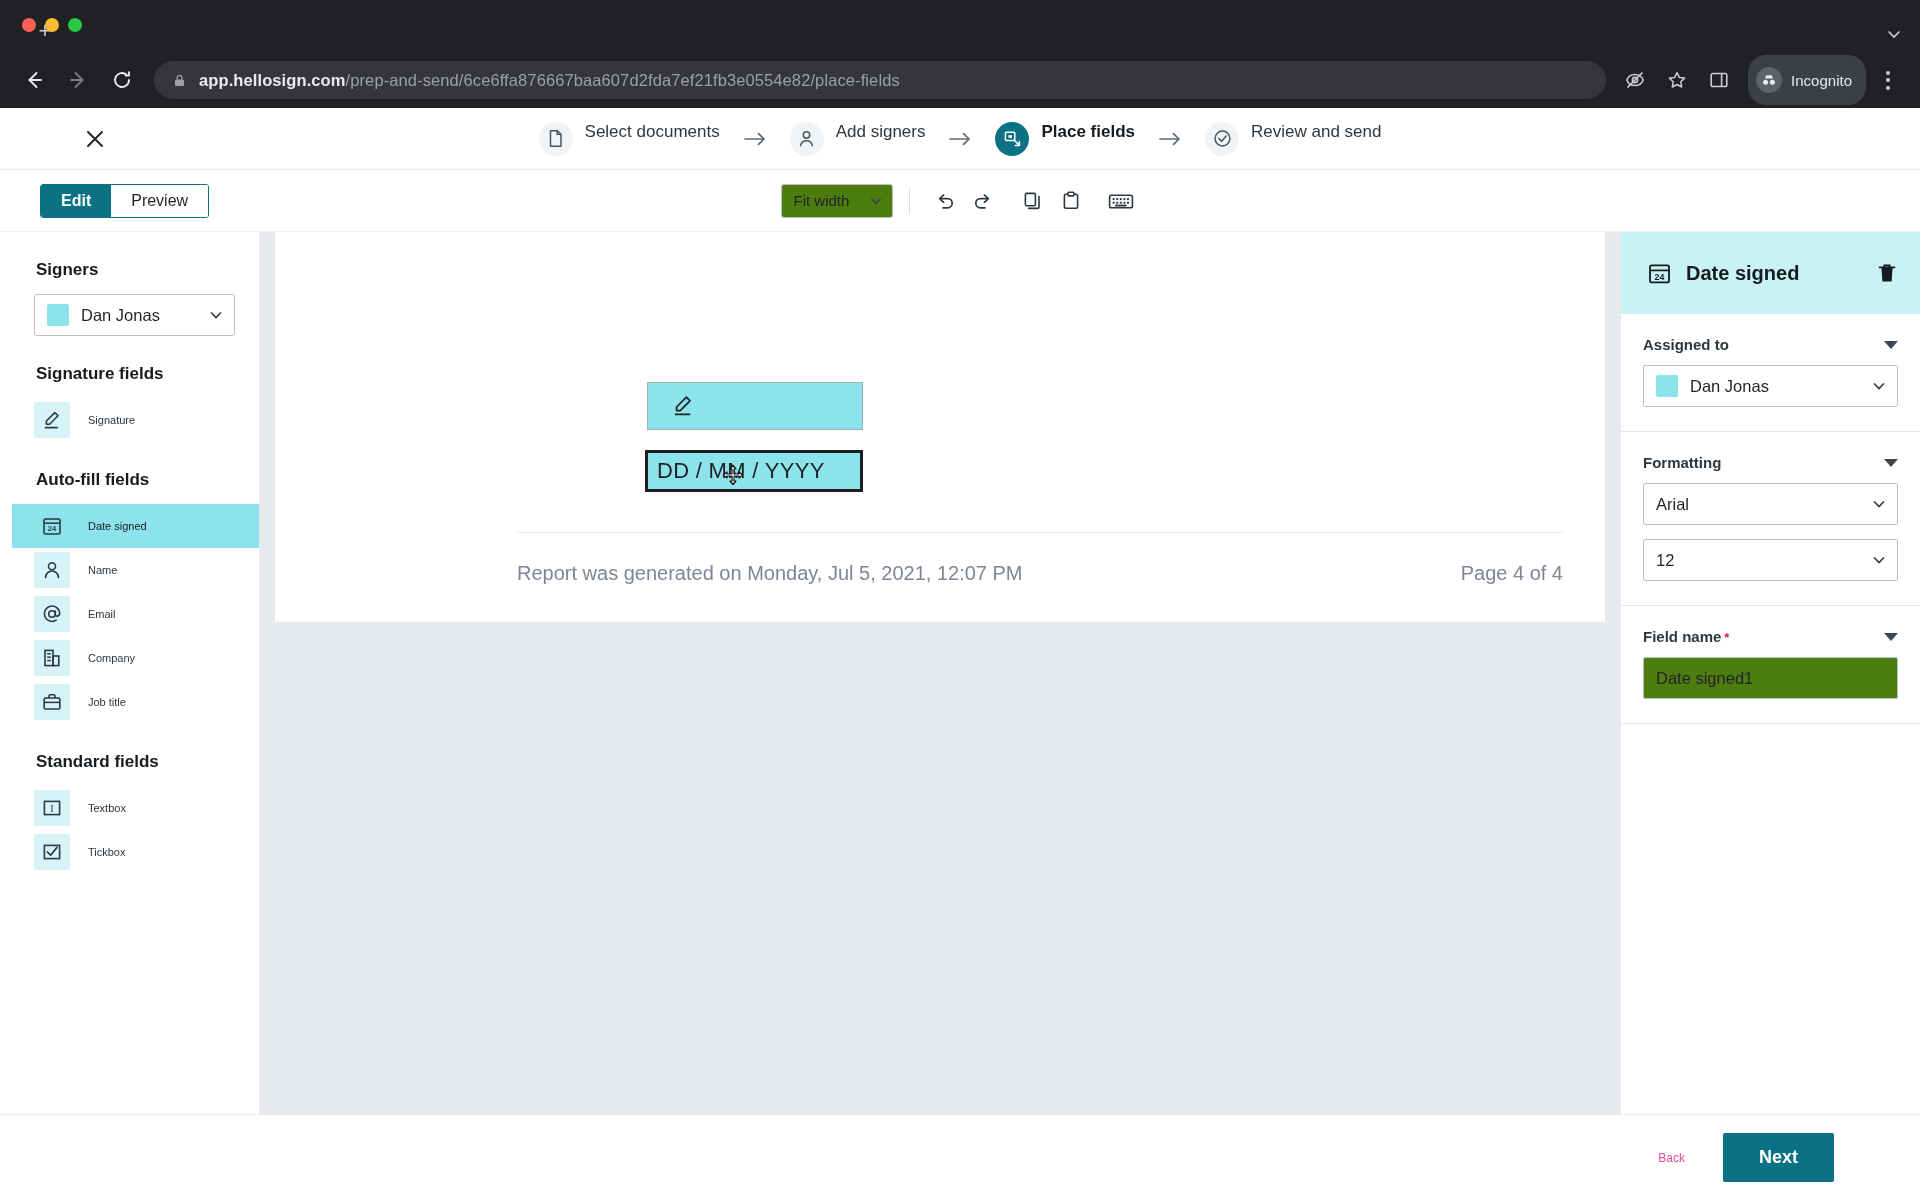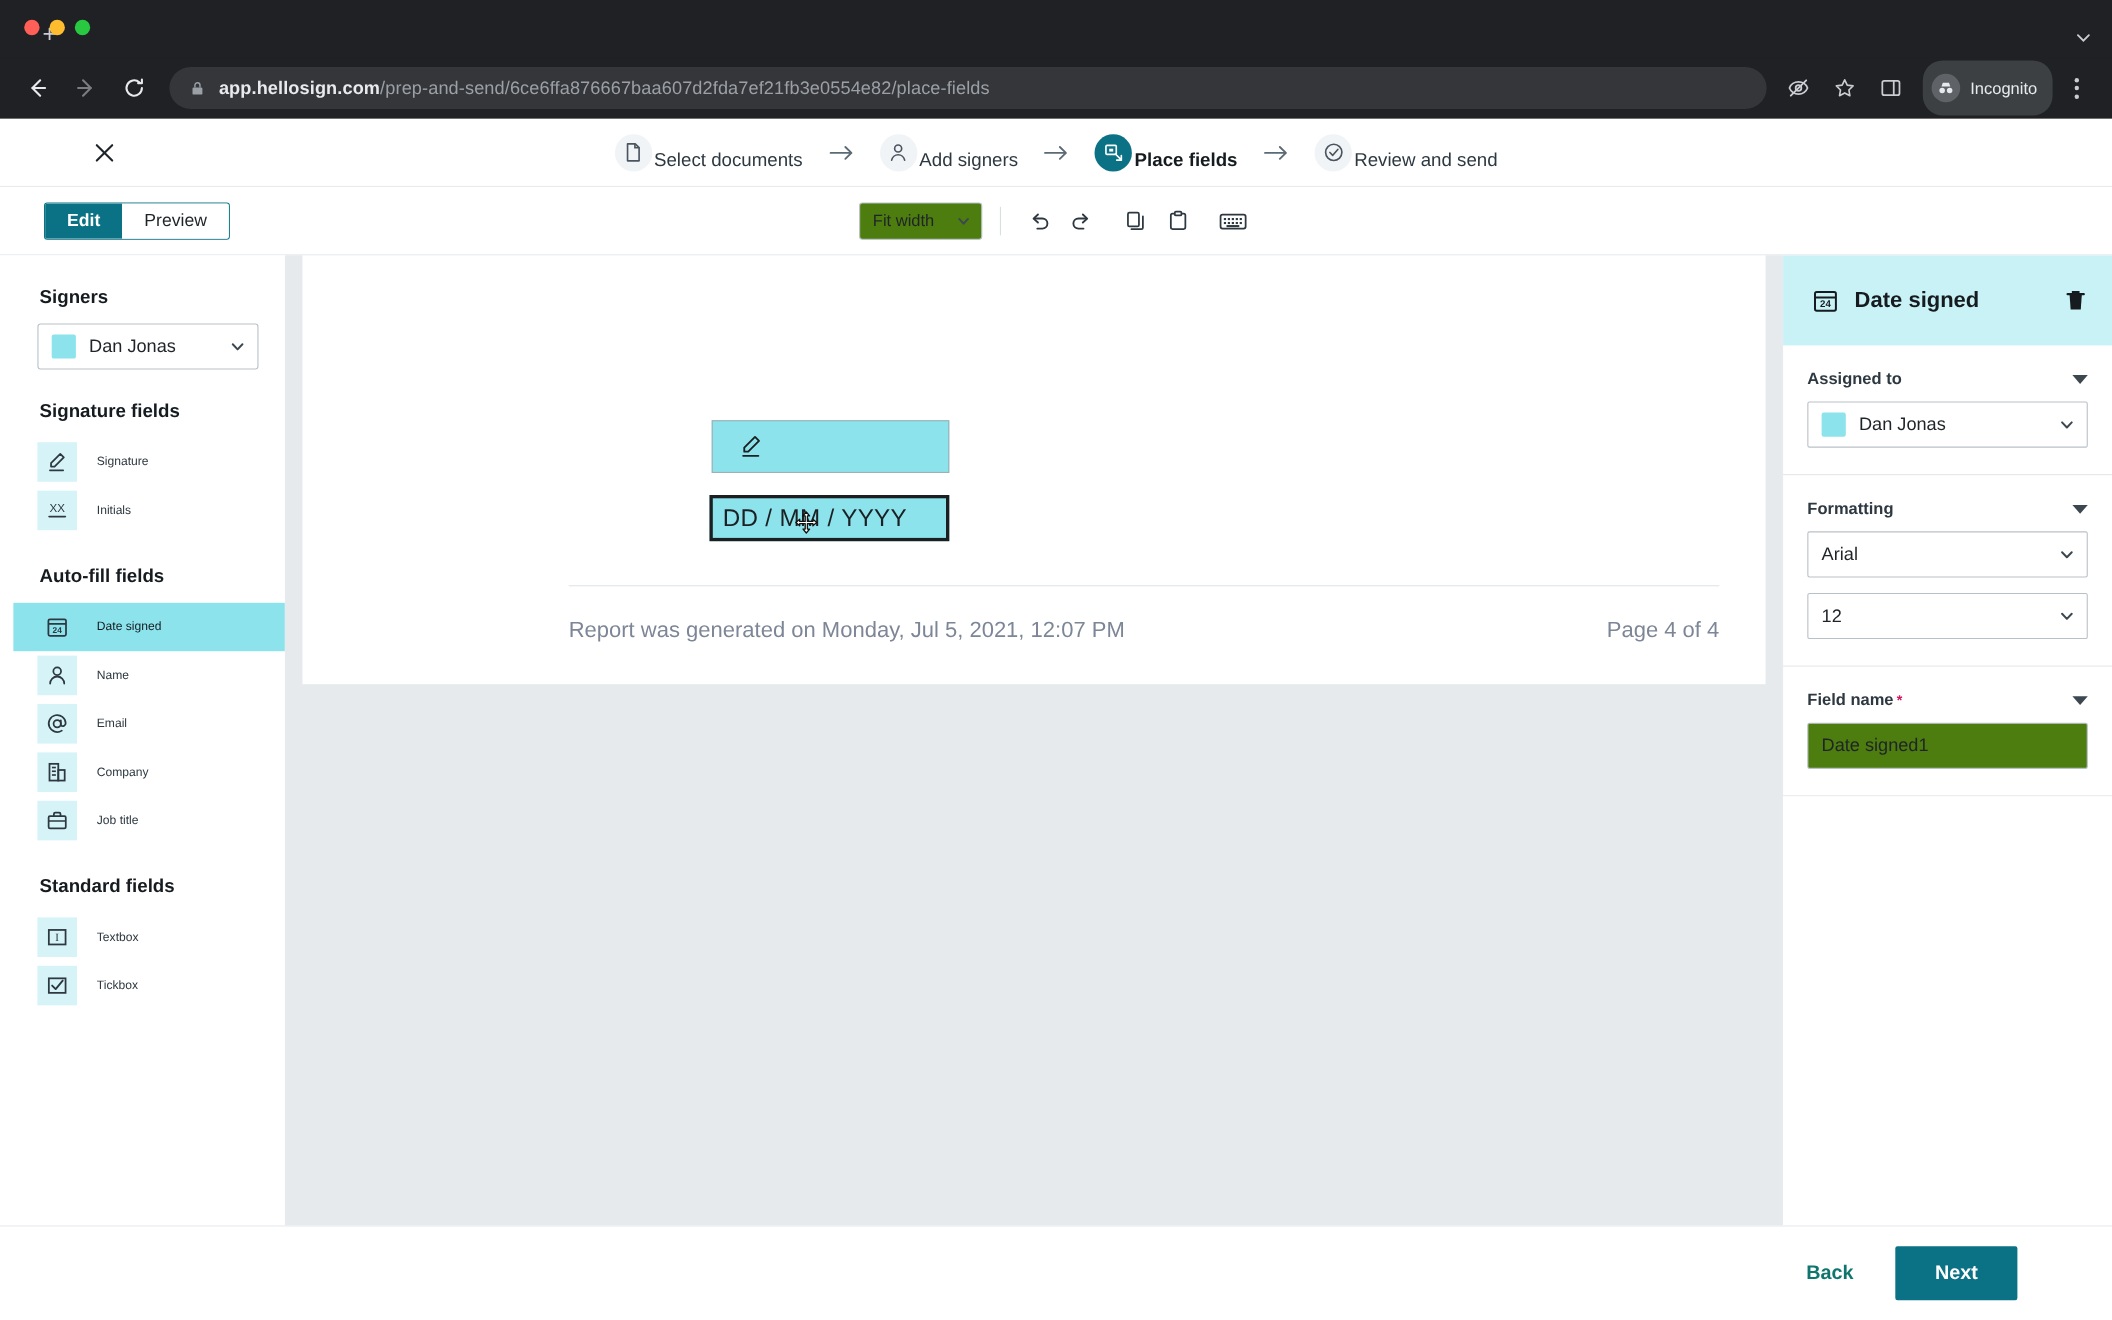--- a/index.html
+++ b/index.html
@@ -56,21 +56,21 @@
   
   .viewport { flex:1; background:#ffffff; display:flex; flex-direction:column; position:relative; }
 
   
   .app-header {
     height: 62px; background:#ffffff; border-bottom:1px solid #e7eaee;
     display:flex; align-items:center; position:relative;
   }
   .close-x { position:absolute; left:78px; top:50%; transform:translateY(-50%); width:34px; height:34px; display:flex; align-items:center; justify-content:center; color:#1f2428; }
   .steps { margin: 0 auto; display:flex; align-items:center; gap:0; }
-  .step { display:flex; align-items:flex-end; gap:2px; padding: 0 6px; }
+  .step { display:flex; align-items:flex-start; gap:12px; padding: 0 6px; }
   .step-ico {
     width:34px; height:34px; border-radius:50%; background:#f1f4f6;
     display:flex; align-items:center; justify-content:center; color:#4a5560;
   }
   .step.active .step-ico { background:#0b7285; color:#fff; }
   .step-label { font-size:17px; color:#2d3840; }
   .step.active .step-label { font-weight:700; color:#151b1f; }
   .step-arrow { color:#6b7680; margin: 0 18px; display:flex; align-items:center; }
 
   
@@ -151,21 +151,21 @@
     height:42px; border:1px solid #b9c1c8; border-radius:2px; background:#4d7c0f;
     display:flex; align-items:center; padding: 0 12px; font-size:16.5px; color:#1f2428;
   }
   .rp-fill { flex:1; background:#ffffff; }
 
   
   .footer-bar {
     height:86px; background:#ffffff; border-top:1px solid #e7eaee;
     display:flex; align-items:center; justify-content:flex-end; gap:22px; padding-right:86px;
   }
-  .btn-back { font-size:18px; font-weight:700; color:#0f766e; padding: 10px 16px; background:transparent; border:none; }
+  .btn-back { font-size:12px; font-weight:400; color:#ec4899; padding: 10px 16px; background:transparent; border:none; }
   .btn-next { font-size:18px; font-weight:700; color:#ffffff; background:#0b7285; border:none; padding: 14px 36px; border-radius:2px; }
 
   svg { display:block; }
 </style>
 </head>
 <body>
 
 <div class="browser">
 
   <div class="chrome-top">
@@ -412,29 +412,20 @@
         <div class="side-h">Signature fields</div>
         <div class="field-item">
           <span class="fi-ico">
             <svg width="22" height="22" viewBox="0 0 22 22">
                 <path d="M13.8 3.6 L17 6.8 L8.6 15.2 H5.4 V12 Z" stroke="#2d3840" stroke-width="1.6" fill="none" stroke-linejoin="round"></path>
                 <path d="M4.4 18.6 H16.4" stroke="#2d3840" stroke-width="1.6" stroke-linecap="round"></path>
               </svg>
           </span>
           <span class="fi-label">Signature</span>
         </div>
-        <div class="field-item">
-          <span class="fi-ico">
-            <svg width="24" height="22" viewBox="0 0 24 22">
-                <text x="12" y="12.6" text-anchor="middle" font-family="Liberation Sans, sans-serif" font-size="10.5" fill="#2d3840">XX</text>
-                <path d="M4.6 16.6 H19.4" stroke="#2d3840" stroke-width="1.5" stroke-linecap="round"></path>
-              </svg>
-          </span>
-          <span class="fi-label">Initials</span>
-        </div>
 
         <div class="side-gap"></div>
 
         <div class="side-h">Auto-fill fields</div>
         <div class="field-item sel">
           <span class="fi-ico">
             <svg width="22" height="22" viewBox="0 0 22 22">
                 <rect x="3" y="4" width="16" height="15" rx="1.4" stroke="#2d3840" stroke-width="1.6" fill="none"></rect>
                 <path d="M3 8.2 H19" stroke="#2d3840" stroke-width="1.5"></path>
                 <text x="11" y="16.4" text-anchor="middle" font-family="Liberation Sans, sans-serif" font-size="7.6" font-weight="700" fill="#2d3840">24</text>

